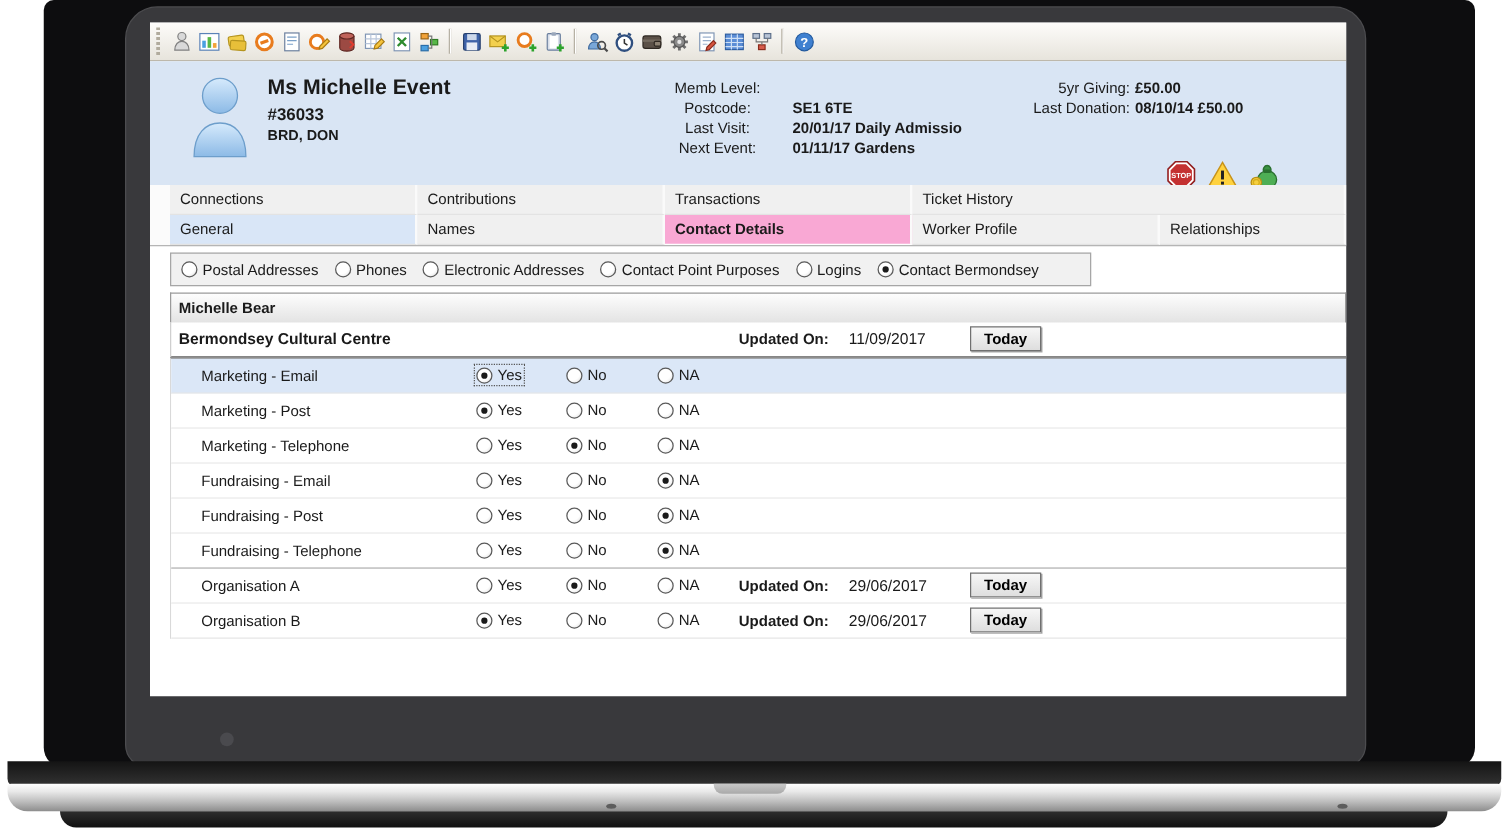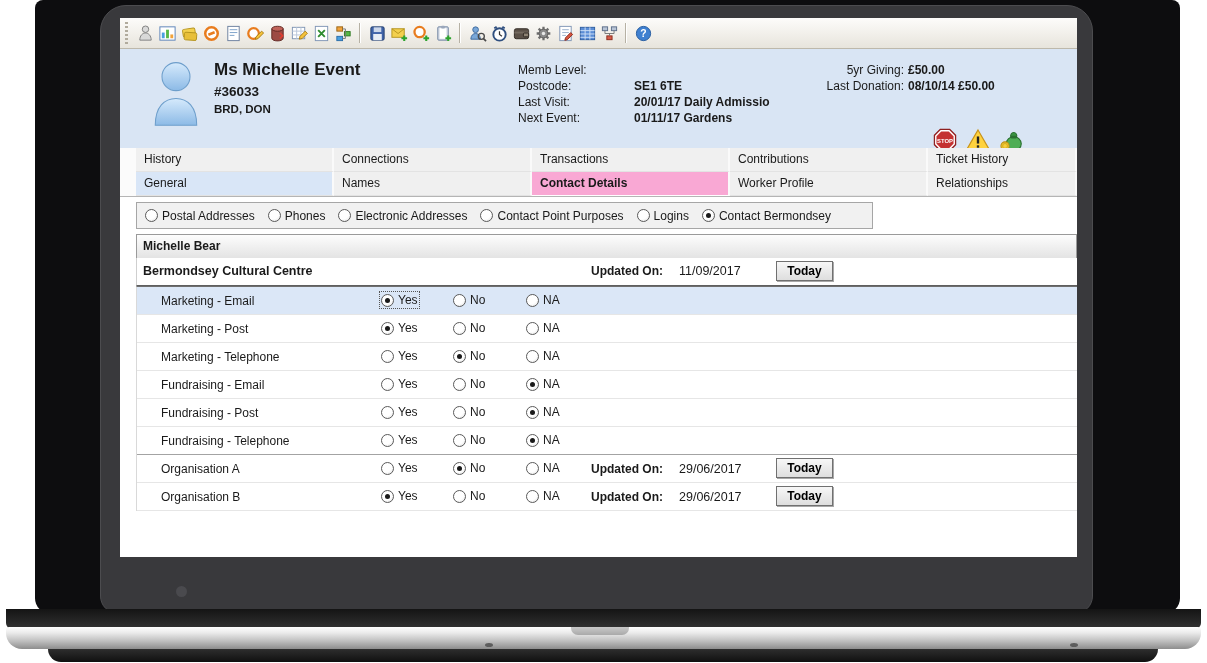--- a/index.html
+++ b/index.html
@@ -30,21 +30,21 @@
 
   
   .hdr{left:0;top:31px;width:957px;height:99px;background:#d9e5f4;}
   .hdr > *{position:absolute;}
   .avatar{left:28px;top:10px;width:56px;height:74px;}
   .hdr-name{left:94px;top:11px;font-size:17px;font-weight:bold;}
   .hdr-id{left:94px;top:35px;font-size:13.5px;font-weight:bold;}
   .hdr-codes{left:94px;top:54px;font-size:11.5px;font-weight:bold;}
   .hdr-info{left:398px;top:13px;width:310px;font-size:12px;}
   .info-row{display:flex;line-height:16px;}
-  .info-label{width:112px;text-align:left;margin-right:4px;}
+  .info-label{width:112px;text-align:center;margin-right:4px;}
   .info-value{font-weight:bold;}
   .hdr-giving{left:656px;top:13px;width:260px;font-size:12px;}
   .giv-label{width:128px;text-align:right;margin-right:4px;}
   .hdr-status{left:812px;top:78px;display:flex;gap:7px;}
   .status-icon svg{width:26px;height:26px;}
 
   
   .tabs{left:0;top:130px;width:957px;border-bottom:1px solid #b5b5b5;background:#fbfbfb;}
   .tabrow{display:flex;height:24px;padding-left:16px;}
   .tab{width:198px;box-sizing:border-box;padding-left:8px;line-height:23px;font-size:12px;background:#f0f0f0;border-right:2px solid #fafafa;border-bottom:1px solid #e3e3e3;white-space:nowrap;overflow:hidden;}
@@ -317,24 +317,23 @@
               <path d="M12 8.5c-1-2 .5-4.5 2.5-4.5s3.5 2.5 2.5 4.5z" fill="#3a9342" stroke="#2a7030"></path>
               <rect x="11.5" y="7" width="6" height="2.5" rx="1" fill="#2a7030"></rect>
               <circle cx="6.5" cy="16.5" r="3.8" fill="#f5cf3e" stroke="#b98f14"></circle>
               <circle cx="6.5" cy="16.5" r="2.2" fill="none" stroke="#d8ae1e"></circle>
             </svg></span>
         </div>
     </div>
 
     <div class="tabs">
       <div class="tabrow" id="tabs-row1">
-          <div class="tab">History</div>
           <div class="tab">Connections</div>
+          <div class="tab">Contributions</div>
           <div class="tab">Transactions</div>
-          <div class="tab">Contributions</div>
           <div class="tab">Ticket History</div>
         </div>
       <div class="tabrow" id="tabs-row2">
           <div class="tab blue">General</div>
           <div class="tab">Names</div>
           <div class="tab active">Contact Details</div>
           <div class="tab">Worker Profile</div>
           <div class="tab">Relationships</div>
         </div>
     </div>

